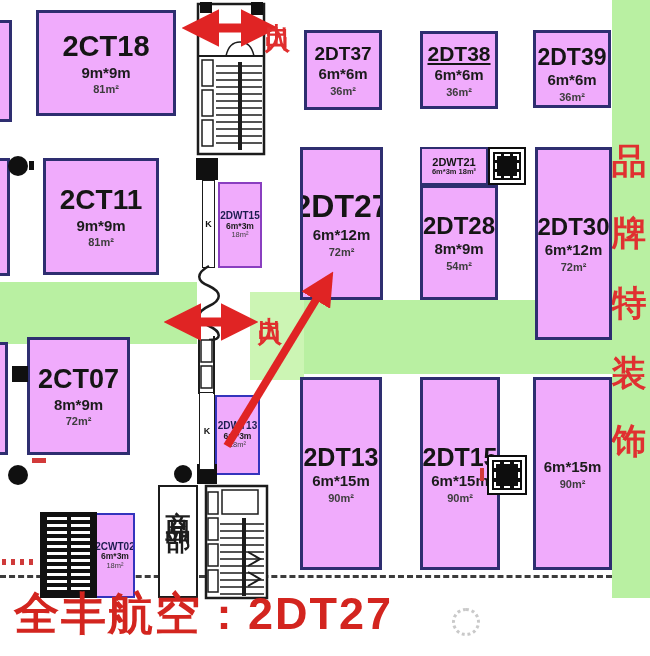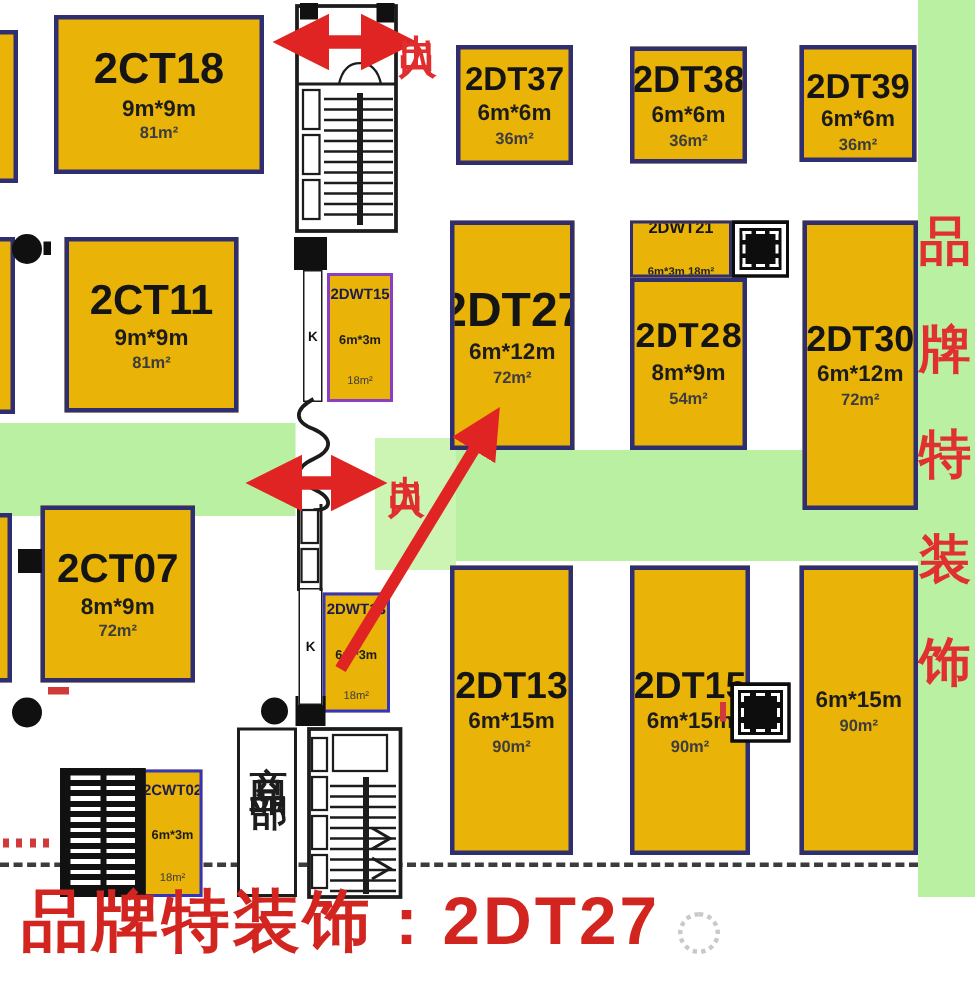--- a/index.html
+++ b/index.html
@@ -1,23 +1,23 @@
 <!DOCTYPE html>
 <html><head>
 <meta charset="utf-8">
 <style>
   html,body{margin:0;padding:0;background:#ffffff;}
   #stage{position:relative;width:650px;height:656px;background:#ffffff;overflow:hidden;
          font-family:"Liberation Sans",sans-serif;}
   .green{position:absolute;background:#b9f0a2;z-index:0;}
   .green.light{background:#ccf5b4;}
-  .booth{position:absolute;background:#eab308;border:3px solid #2e2e70;box-sizing:border-box;
+  .booth{position:absolute;background:#f0abfc;border:3px solid #2e2e70;box-sizing:border-box;
          display:flex;flex-direction:column;align-items:center;justify-content:center;
          text-align:center;z-index:2;line-height:1.12;overflow:hidden;}
-  .booth.tiny,.booth.tiny-h{border-width:2px;gap:19px;}
+  .booth.tiny,.booth.tiny-h{border-width:2px;}
   .big .b-name{font-size:25px;font-weight:bold;color:#151515;white-space:nowrap;}
   .big .b-size{font-size:15px;font-weight:bold;color:#1c1c1c;margin-top:2px;white-space:nowrap;}
   .big .b-area{font-size:11px;font-weight:600;color:#3d3d3d;margin-top:2px;}
   .tiny .b-name{font-size:10px;font-weight:bold;color:#1c1c4e;}
   .tiny .b-size{font-size:8.5px;font-weight:bold;color:#1c1c1c;}
   .tiny .b-area{font-size:7.5px;color:#3d3d3d;}
   .tiny-h .b-name{font-size:11px;font-weight:bold;color:#151515;}
   .tiny-h .b-line2{font-size:7.5px;font-weight:bold;color:#222;white-space:nowrap;}
   .v-red{position:absolute;writing-mode:vertical-rl;text-orientation:upright;
          color:#e02e2e;font-weight:bold;z-index:6;line-height:1;}
@@ -77,45 +77,45 @@
         <div class="b-name" style="font-size: 28px;">2CT11</div>
         <div class="b-size">9m*9m</div>
         <div class="b-area">81m²</div>
       </div>
       <div class="booth big" style="left: 27px; top: 337px; width: 103px; height: 118px; border-color: rgb(46, 46, 112);">
         <div class="b-name" style="font-size: 27px;">2CT07</div>
         <div class="b-size">8m*9m</div>
         <div class="b-area">72m²</div>
       </div>
       <div class="booth big" style="left: 304px; top: 30px; width: 78px; height: 80px; border-color: rgb(46, 46, 112);">
-        <div class="b-name" style="font-size: 22px;">2DT37</div>
+        <div class="b-name" style="font-size: 19px;">2DT37</div>
         <div class="b-size">6m*6m</div>
         <div class="b-area">36m²</div>
       </div>
       <div class="booth big" style="left: 420px; top: 31px; width: 78px; height: 78px; border-color: rgb(46, 46, 112);">
-        <div class="b-name" style="font-size: 25px;">2DT38</div>
+        <div class="b-name" style="font-size: 21px; text-decoration: underline;">2DT38</div>
         <div class="b-size">6m*6m</div>
         <div class="b-area">36m²</div>
       </div>
       <div class="booth big" style="left: 533px; top: 30px; width: 78px; height: 78px; border-color: rgb(46, 46, 112);">
         <div class="b-name" style="font-size: 23px; margin-top: 10px;">2DT39</div>
         <div class="b-size">6m*6m</div>
         <div class="b-area">36m²</div>
       </div>
       <div class="booth big" style="left: 300px; top: 147px; width: 83px; height: 153px; border-color: rgb(46, 46, 112);">
         <div class="b-name" style="font-size: 32px;">2DT27</div>
         <div class="b-size">6m*12m</div>
         <div class="b-area">72m²</div>
       </div>
       <div class="booth tiny-h" style="left: 420px; top: 147px; width: 68px; height: 38px; border-color: rgb(46, 46, 112);">
         <div class="b-name">2DWT21</div>
         <div class="b-line2"><span class="b-size">6m*3m</span> <span class="b-area">18m²</span></div>
       </div>
       <div class="booth big" style="left: 420px; top: 185px; width: 78px; height: 115px; border-color: rgb(46, 46, 112);">
-        <div class="b-name" style="font-size: 24px; font-family: Liberation Mono, monospace;">2DT28</div>
+        <div class="b-name" style="font-size: 24px;">2DT28</div>
         <div class="b-size">8m*9m</div>
         <div class="b-area">54m²</div>
       </div>
       <div class="booth big" style="left: 535px; top: 147px; width: 77px; height: 193px; border-color: rgb(46, 46, 112);">
         <div class="b-name" style="font-size: 24px;">2DT30</div>
         <div class="b-size">6m*12m</div>
         <div class="b-area">72m²</div>
       </div>
       <div class="booth tiny" style="left: 218px; top: 182px; width: 44px; height: 86px; border-color: rgb(138, 63, 192);">
         <div class="b-name">2DWT15</div>
@@ -222,18 +222,18 @@
       <line x1="193" y1="28" x2="267" y2="28" stroke-width="9" marker-start="url(#ah)" marker-end="url(#ah)"></line>
       <line x1="175" y1="322" x2="247" y2="322" stroke-width="9" marker-start="url(#ah)" marker-end="url(#ah)"></line>
       <line x1="227" y1="446" x2="328" y2="280" stroke-width="8" marker-end="url(#ah)"></line>
     </g>
   </svg>
 
   <div id="entrance-top" class="v-red">出入口</div>
   <div id="entrance-mid" class="v-red">出入口</div>
   <div id="banner" class="v-red">品牌特装饰</div>
 
-  <div id="legend">品牌特装饰 : 2DT27</div>
+  <div id="legend">全丰航空 : 2DT27</div>
   <div id="wm">
     <div class="logo"></div>
   </div>
 
 </div>
 
 </body></html>

